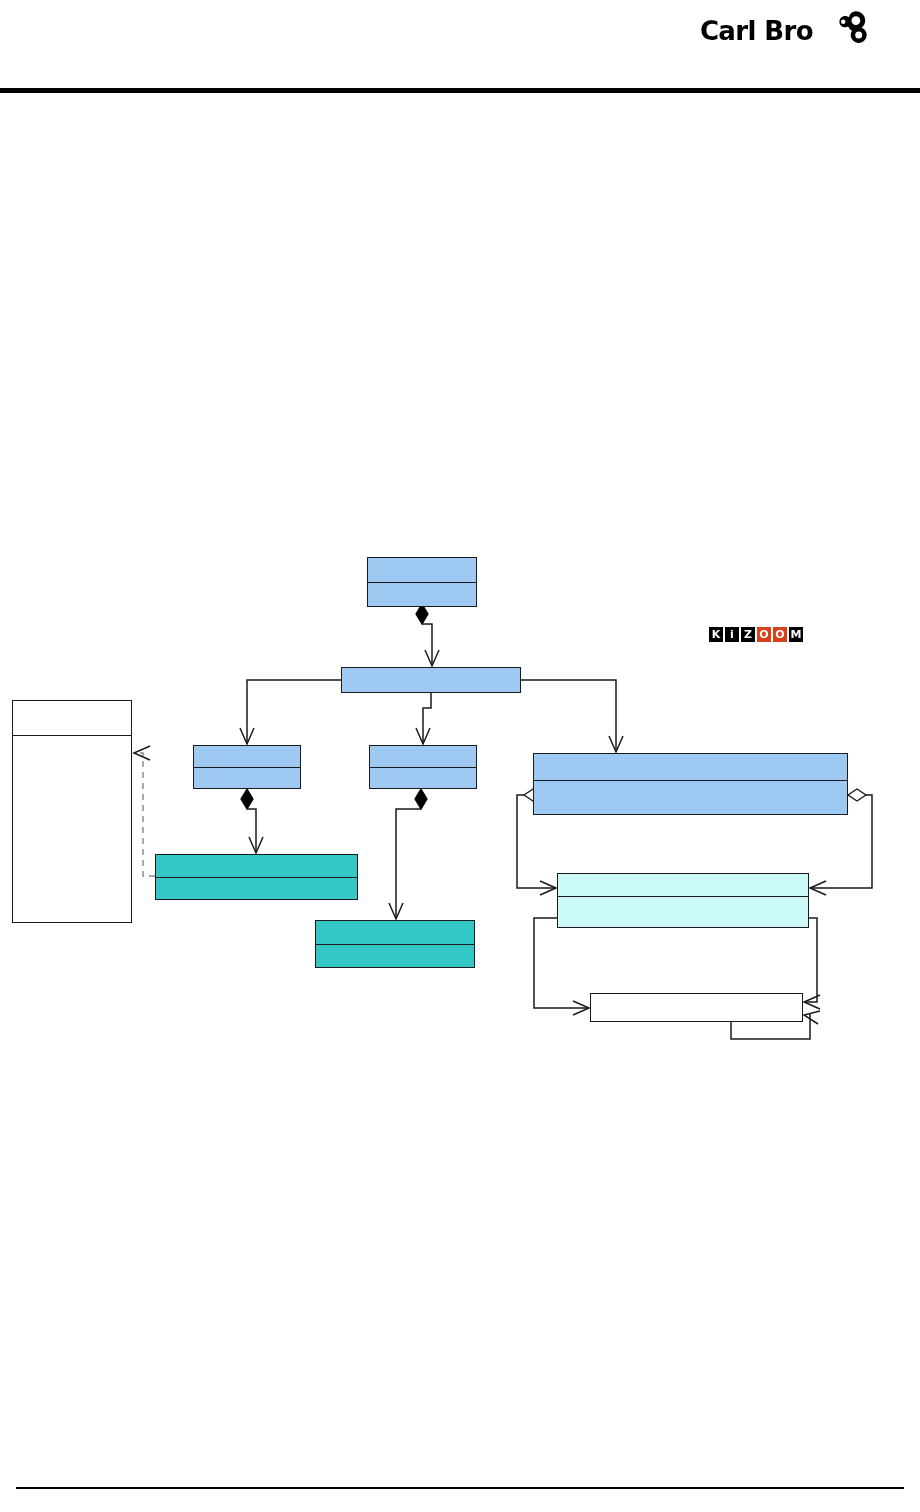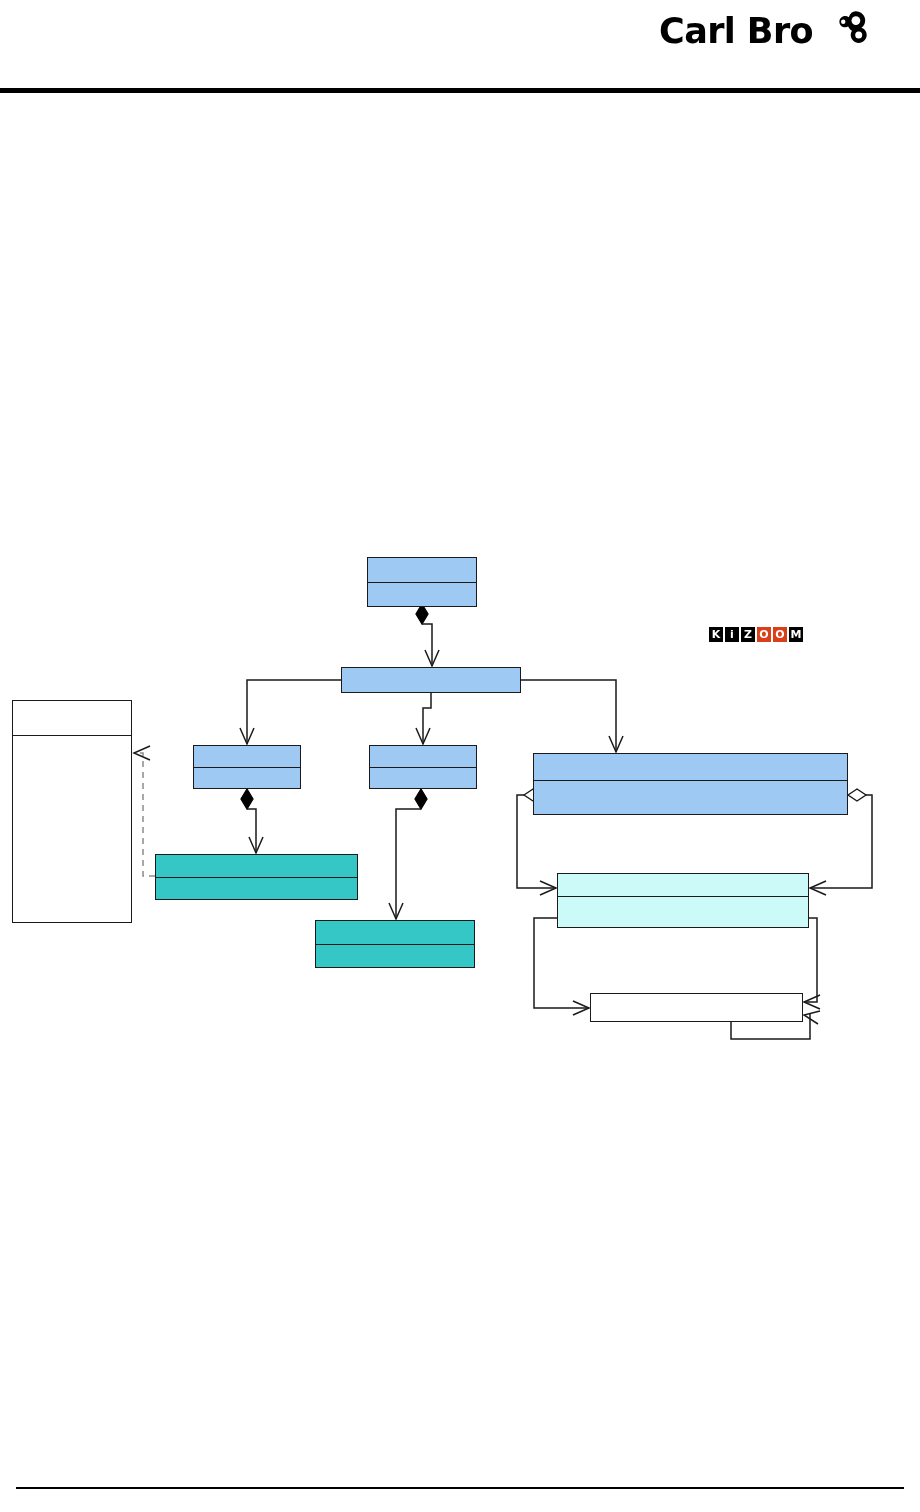--- a/index.html
+++ b/index.html
@@ -30,21 +30,21 @@
     position: absolute;
     right: 44px;
     top: 10px;
     display: flex;
     align-items: center;
     gap: 9px;
   }
   #brand-wordmark {
     font-family: "DejaVu Sans", sans-serif;
     font-weight: bold;
-    font-size: 35px;
+    font-size: 26px;
     letter-spacing: -0.6px;
     color: #000000;
     line-height: 1;
   }
   #brand-mark {
     display: block;
   }
   #header-rule {
     position: absolute;
     left: 0;

